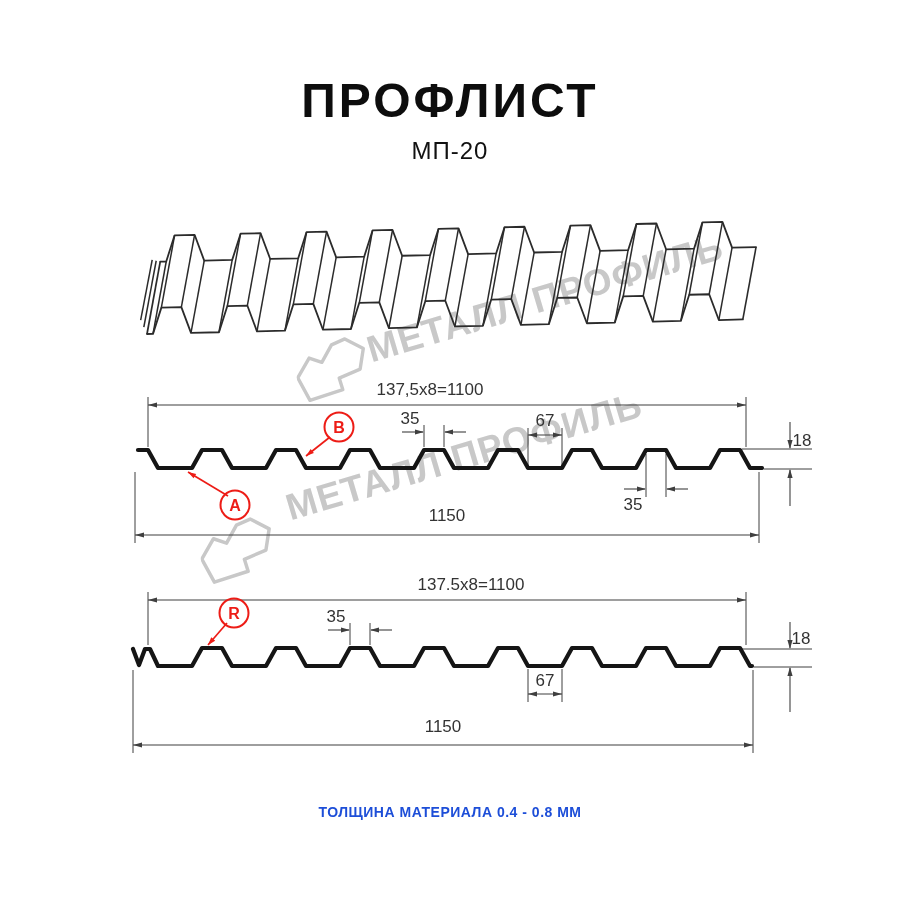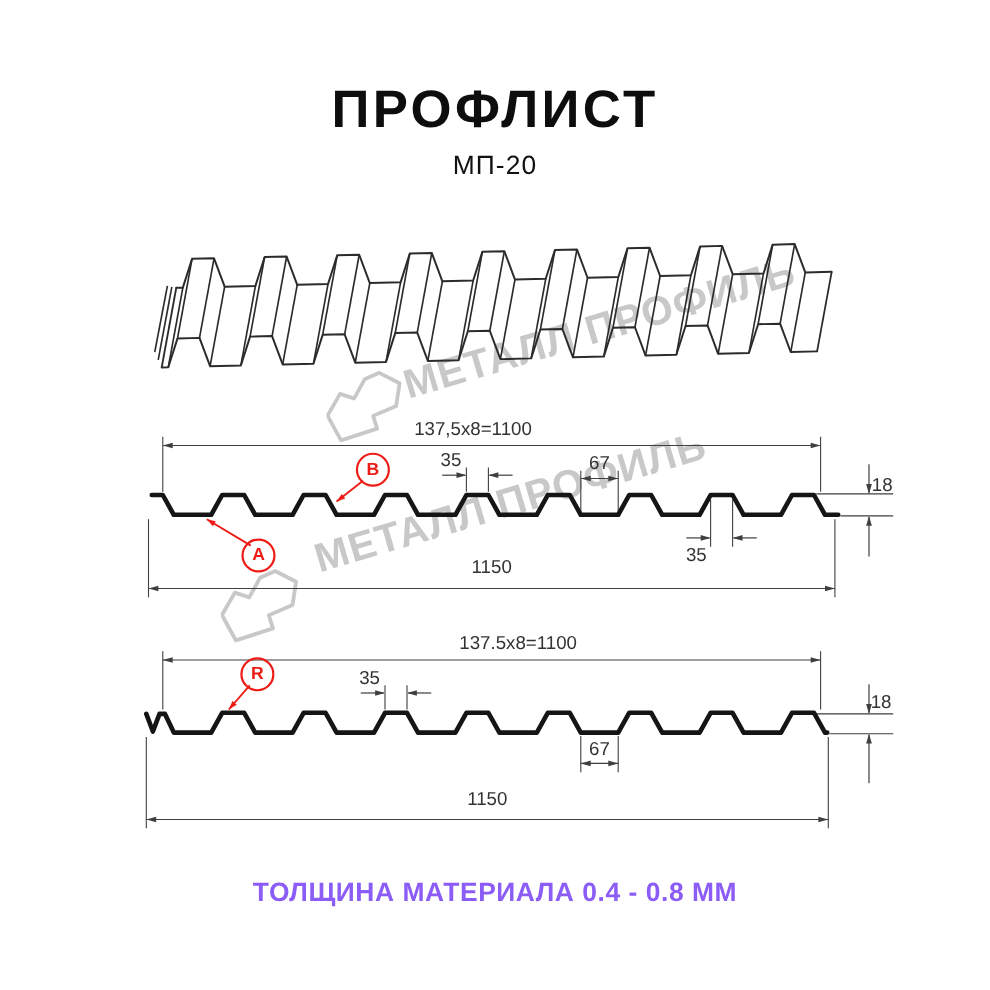--- a/index.html
+++ b/index.html
@@ -8,21 +8,21 @@
   .layer-wm{position:absolute;inset:0;z-index:1;}
   #draw{position:absolute;left:0;top:0;z-index:2;}
   .layer-txt{position:absolute;inset:0;z-index:3;pointer-events:none;}
   .ttl{position:absolute;transform:translate(-50%,-50%);white-space:nowrap;
        color:#0d0d0d;font-weight:700;font-size:48px;letter-spacing:3px;}
   .sub{position:absolute;transform:translate(-50%,-50%);white-space:nowrap;
        color:#111;font-weight:500;font-size:24px;letter-spacing:1px;}
   .dim{position:absolute;transform:translate(-50%,-50%);white-space:nowrap;
        color:#333;font-size:17px;}
   .note{position:absolute;transform:translate(-50%,-50%);white-space:nowrap;
-        color:#8b5cf6;font-size:24px;font-weight:600;letter-spacing:.5px;}
+        color:#1d4ed8;font-size:14px;font-weight:600;letter-spacing:.5px;}
   .wm-text{position:absolute;white-space:nowrap;color:var(--wm,#c8c8c8);
         font-weight:bold;font-size:37px;letter-spacing:1px;transform-origin:0 50%;}
   .wm-logo{position:absolute;}
   .red-circle{position:absolute;transform:translate(-50%,-50%);width:27px;height:27px;
         border:2.5px solid var(--red,#ed1c16);border-radius:50%;color:var(--red,#ed1c16);
         font-size:16px;font-weight:600;display:flex;align-items:center;justify-content:center;
         background:transparent;}
 </style>
 </head>
 <body>

